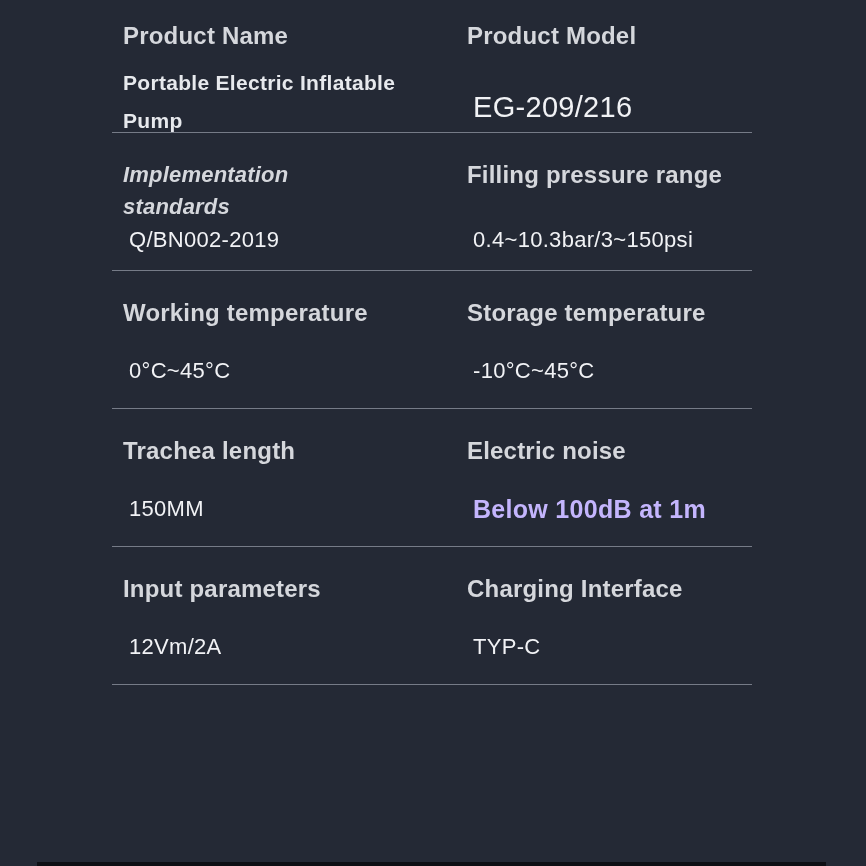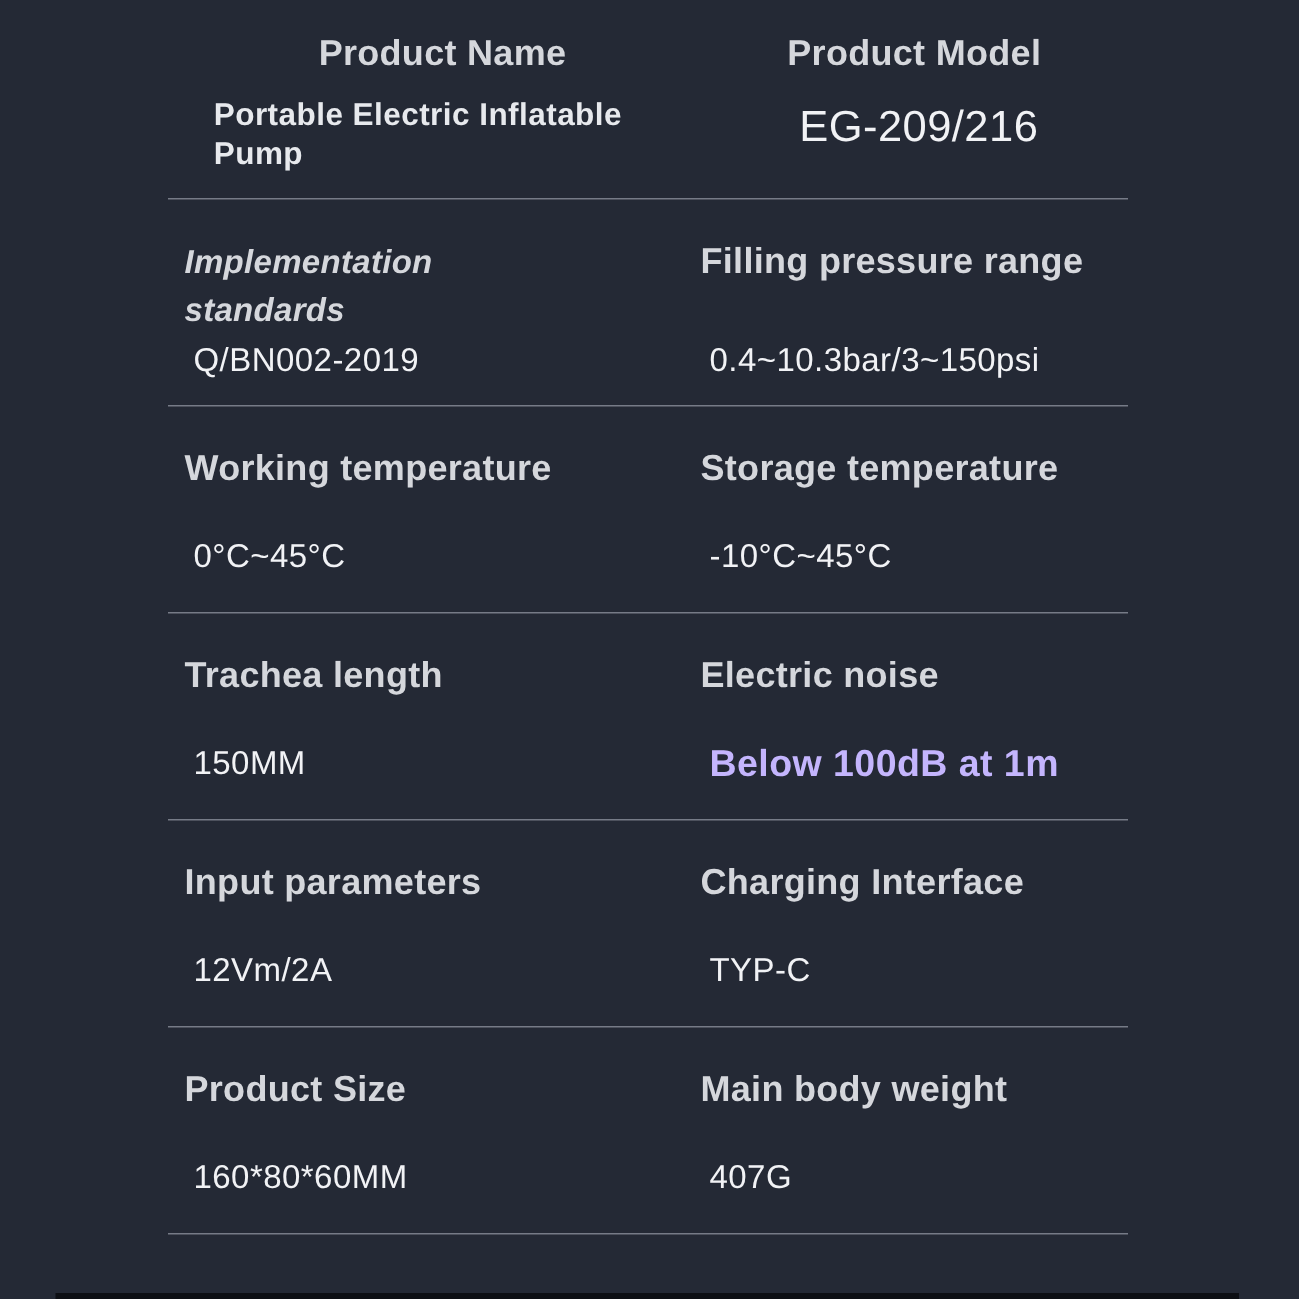--- a/index.html
+++ b/index.html
@@ -31,21 +31,21 @@
   .row.first {
     height: 133px;
   }
   .cell {
     display: flex;
     flex-direction: column;
     box-sizing: border-box;
     padding-top: 26px;
     padding-bottom: 20px;
   }
-  .row.first .cell { padding-top: 20px; padding-bottom: 14px; align-items: center; }
+  .row.first .cell { padding-top: 20px; padding-bottom: 14px; }
   .cell.left { padding-left: 11px; }
   .label {
     font-size: 24px;
     font-weight: 600;
     line-height: 32px;
     color: #d5d7dc;
     white-space: pre-line;
     letter-spacing: 0.2px;
   }
   .label.small { font-size: 22px; font-style: italic; }
@@ -54,21 +54,21 @@
     font-size: 22px;
     font-weight: 400;
     line-height: 34px;
     color: #f1f2f5;
     padding-left: 6px;
     letter-spacing: 0.3px;
   }
   .value.wrap2 {
     font-size: 21px;
     font-weight: 600;
-    line-height: 26px;
+    line-height: 38px;
     color: #e7e9ed;
     max-width: 305px;
     padding-left: 0;
     margin-top: 12px;
     margin-bottom: auto;
   }
   .value.big { font-size: 29px; }
   .row.first .cell.right .value { margin-bottom: 16px; }
   .value.semibold {
     font-weight: 600;
@@ -138,26 +138,16 @@
     <div class="cell left">
       <div class="label">Input parameters</div>
       <div class="value">12Vm/2A</div>
     </div>
     <div class="cell right">
       <div class="label">Charging Interface</div>
       <div class="value">TYP-C</div>
     </div>
   </div>
 
-  <div class="row">
-    <div class="cell left">
-      <div class="label">Product Size</div>
-      <div class="value">160*80*60MM</div>
-    </div>
-    <div class="cell right">
-      <div class="label">Main body weight</div>
-      <div class="value">407G</div>
-    </div>
-  </div>
 
 </div>
 
 <div class="bottom-strip"></div>
 
 </body></html>

